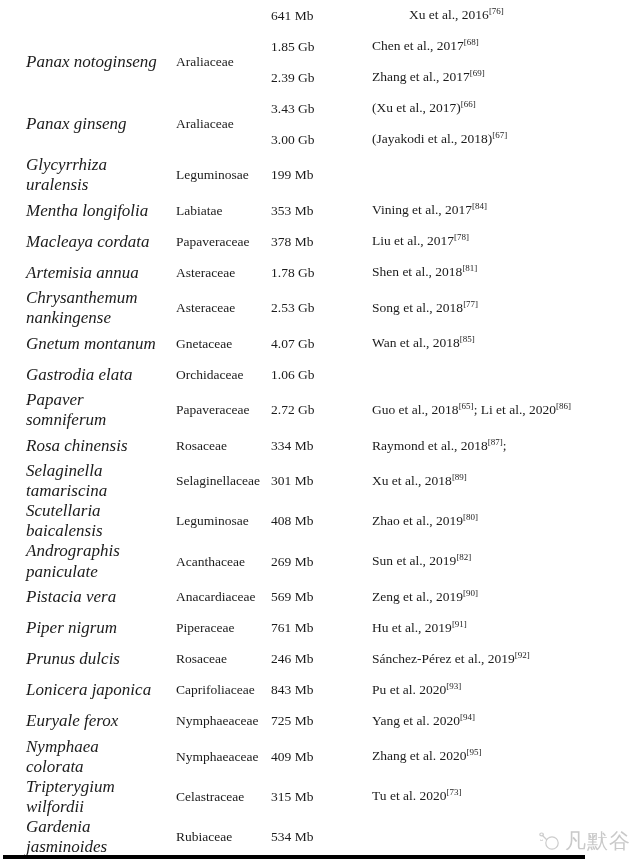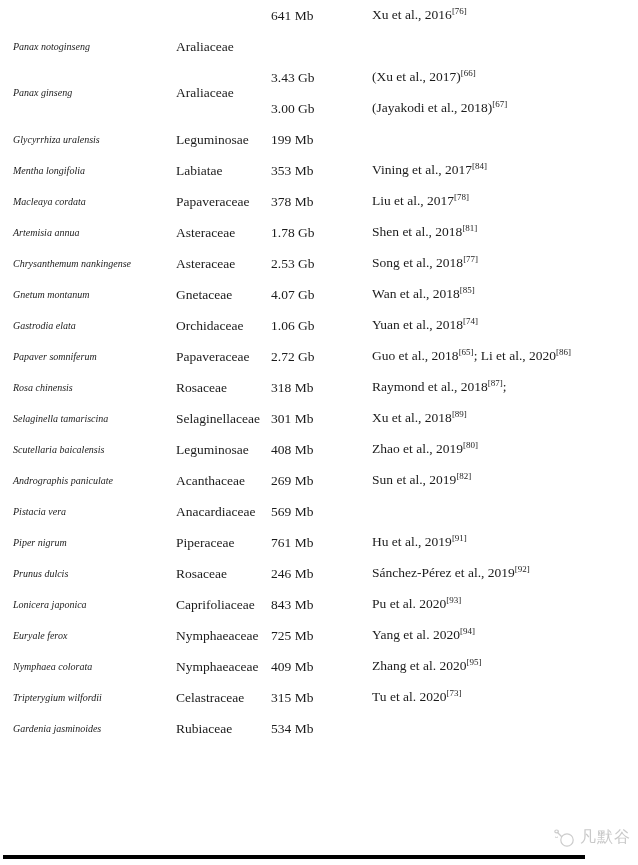--- a/index.html
+++ b/index.html
@@ -16,42 +16,42 @@
     top: 0; left: 0;
     width: 638px;
   }
   .row {
     display: flex;
     align-items: center;
     min-height: 31px;
   }
   .cell-species {
     width: 160px;
-    padding-left: 13px;
+    padding-left: 26px;
     font-style: italic;
-    font-size: 10px;
+    font-size: 17px;
     line-height: 1.18;
   }
   .cell-family {
     width: 95px;
     font-size: 13.5px;
     margin-left: 16px;
   }
   .cell-entries {
     flex: 1;
     display: flex;
     flex-direction: column;
     justify-content: center;
   }
   .entry {
     display: flex;
     align-items: center;
     min-height: 31px;
   }
-  .row.first .entry { min-height: 28px; }
+  .row.first .entry { min-height: 28px; gap: 37px; }
   .entry-size {
     width: 101px;
     font-size: 13.5px;
   }
   .entry-ref {
     width: 228px;
     font-size: 13.5px;
     line-height: 1.22;
     font-family: Liberation Serif, serif;
   }
@@ -68,21 +68,21 @@
     background: #000000;
   }
   .watermark {
     position: absolute;
     right: 7px;
     top: 827px;
     display: flex;
     align-items: center;
     gap: 4px;
     font-family: "DejaVu Sans", sans-serif;
-    font-size: 16px;
+    font-size: 21px;
     letter-spacing: 1px;
     user-select: none;
   }
   .wm-icon { display: inline-flex; }
 </style>
 </head>
 <body style="background: rgb(255, 255, 255); color: rgb(27, 27, 27);">
 
 <div class="table">
     <div class="row first">
@@ -91,20 +91,30 @@
       <div class="cell-entries">
         <div class="entry">
           <div class="entry-size">641 Mb</div>
           <div class="entry-ref">Xu et al., 2016<sup>[76]</sup></div>
         </div>
       </div>
     </div>
     <div class="row">
       <div class="cell-species">Panax notoginseng</div>
       <div class="cell-family">Araliaceae</div>
+      <div class="cell-entries">
+        <div class="entry">
+          <div class="entry-size">1.85 Gb</div>
+          <div class="entry-ref">Chen et al., 2017<sup>[68]</sup></div>
+        </div>
+        <div class="entry">
+          <div class="entry-size">2.39 Gb</div>
+          <div class="entry-ref">Zhang et al., 2017<sup>[69]</sup></div>
+        </div>
+      </div>
     </div>
     <div class="row">
       <div class="cell-species">Panax ginseng</div>
       <div class="cell-family">Araliaceae</div>
       <div class="cell-entries">
         <div class="entry">
           <div class="entry-size">3.43 Gb</div>
           <div class="entry-ref">(Xu et al., 2017)<sup>[66]</sup></div>
         </div>
         <div class="entry">
@@ -171,40 +181,39 @@
           <div class="entry-ref">Wan et al., 2018<sup>[85]</sup></div>
         </div>
       </div>
     </div>
     <div class="row">
       <div class="cell-species">Gastrodia elata</div>
       <div class="cell-family">Orchidaceae</div>
       <div class="cell-entries">
         <div class="entry">
           <div class="entry-size">1.06 Gb</div>
-          <div class="entry-ref">Yuan et al., 2018<sup>[74]</sup></div>
         </div>
       </div>
     </div>
     <div class="row">
       <div class="cell-species">Papaver somniferum</div>
       <div class="cell-family">Papaveraceae</div>
       <div class="cell-entries">
         <div class="entry">
           <div class="entry-size">2.72 Gb</div>
           <div class="entry-ref">Guo et al., 2018<sup>[65]</sup>;  Li et al., 2020<sup>[86]</sup></div>
         </div>
       </div>
     </div>
     <div class="row">
       <div class="cell-species">Rosa chinensis</div>
       <div class="cell-family">Rosaceae</div>
       <div class="cell-entries">
         <div class="entry">
-          <div class="entry-size">318 Mb</div>
+          <div class="entry-size">334 Mb</div>
           <div class="entry-ref">Raymond et al., 2018<sup>[87]</sup>;</div>
         </div>
       </div>
     </div>
     <div class="row">
       <div class="cell-species">Selaginella tamariscina</div>
       <div class="cell-family">Selaginellaceae</div>
       <div class="cell-entries">
         <div class="entry">
           <div class="entry-size">301 Mb</div>
@@ -231,20 +240,21 @@
           <div class="entry-ref">Sun et al., 2019<sup>[82]</sup></div>
         </div>
       </div>
     </div>
     <div class="row">
       <div class="cell-species">Pistacia vera</div>
       <div class="cell-family">Anacardiaceae</div>
       <div class="cell-entries">
         <div class="entry">
           <div class="entry-size">569 Mb</div>
+          <div class="entry-ref">Zeng et al., 2019<sup>[90]</sup></div>
         </div>
       </div>
     </div>
     <div class="row">
       <div class="cell-species">Piper nigrum</div>
       <div class="cell-family">Piperaceae</div>
       <div class="cell-entries">
         <div class="entry">
           <div class="entry-size">761 Mb</div>
           <div class="entry-ref">Hu et al., 2019<sup>[91]</sup></div>

